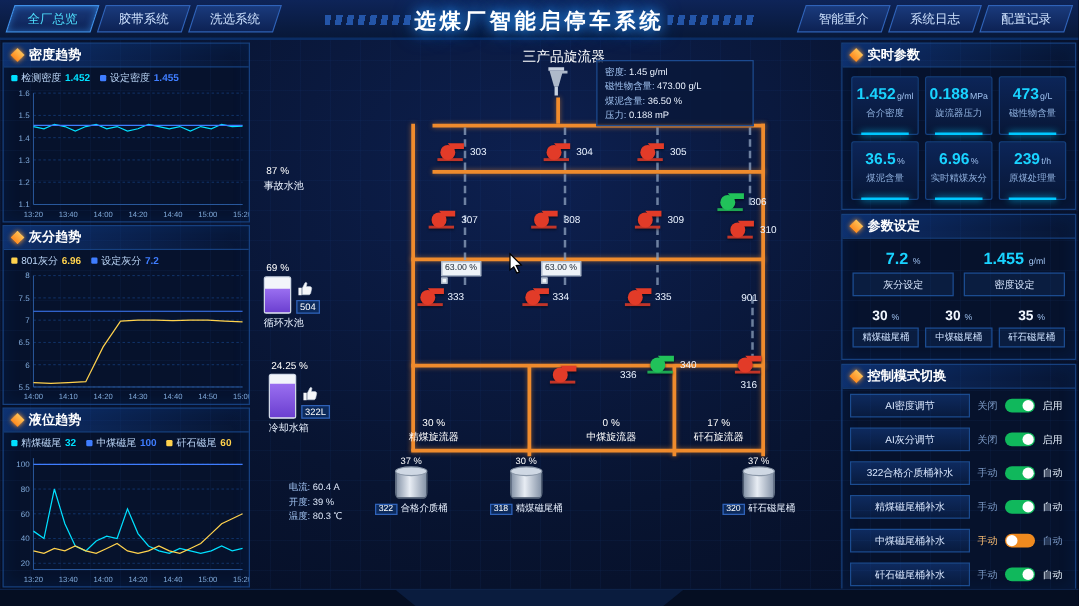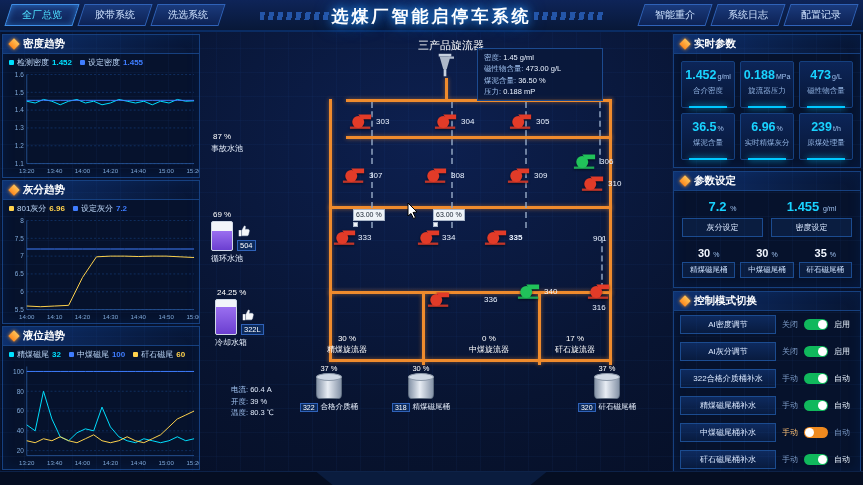--- a/index.html
+++ b/index.html
@@ -401,29 +401,29 @@
           <span class="pump-lbl">333</span>
         </div>
       <div class="pump below" style="left: 214px; top: 196px; color: rgb(226, 59, 40);">
           <svg class="pump-ico" viewBox="0 0 26 18">
             <rect x="1" y="15" width="22" height="2.5" opacity=".85"></rect>
             <circle cx="10" cy="10" r="6.5"></circle>
             <path d="M10 2h14v5H14z"></path>
           </svg>
           <span class="pump-lbl">334</span>
         </div>
-      <div class="pump below" style="left: 281px; top: 196px; color: rgb(226, 59, 40); font-weight: bold;">
+      <div class="pump below" style="left: 296px; top: 196px; color: rgb(226, 59, 40);">
           <svg class="pump-ico" viewBox="0 0 26 18">
             <rect x="1" y="15" width="22" height="2.5" opacity=".85"></rect>
             <circle cx="10" cy="10" r="6.5"></circle>
             <path d="M10 2h14v5H14z"></path>
           </svg>
           <span class="pump-lbl">335</span>
         </div>
-      <div class="pump" style="left: 224px; top: 258px; color: rgb(226, 59, 40); gap: 33px;">
+      <div class="pump" style="left: 236px; top: 258px; color: rgb(226, 59, 40); gap: 33px;">
           <svg class="pump-ico" viewBox="0 0 26 18">
             <rect x="1" y="15" width="22" height="2.5" opacity=".85"></rect>
             <circle cx="10" cy="10" r="6.5"></circle>
             <path d="M10 2h14v5H14z"></path>
           </svg>
           <span class="pump-lbl">336</span>
         </div>
       <div class="pump" style="left: 314px; top: 250px; color: rgb(33, 194, 90);">
           <svg class="pump-ico" viewBox="0 0 26 18">
             <rect x="1" y="15" width="22" height="2.5" opacity=".85"></rect>

